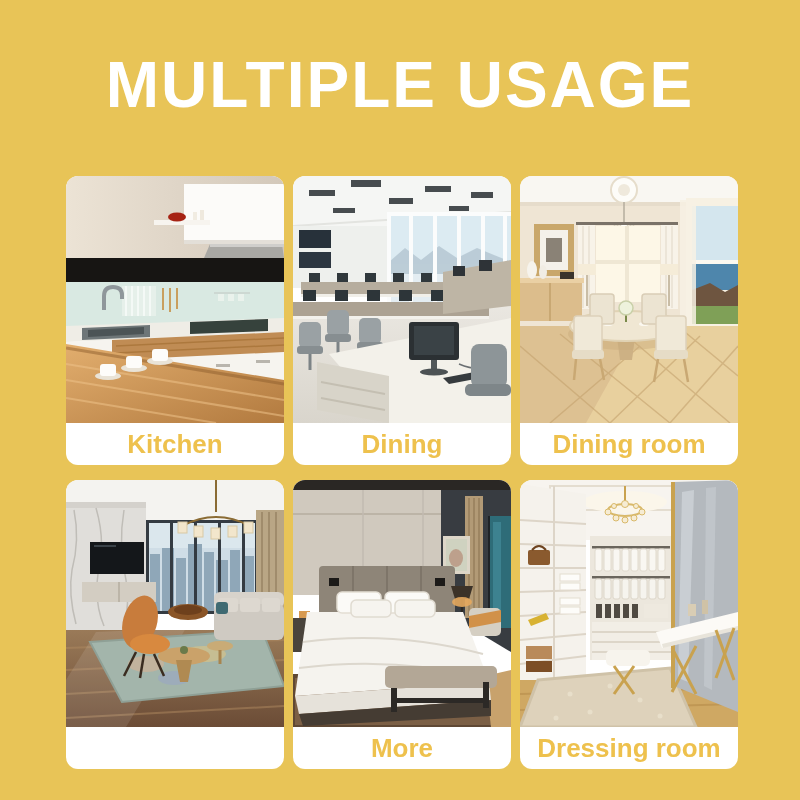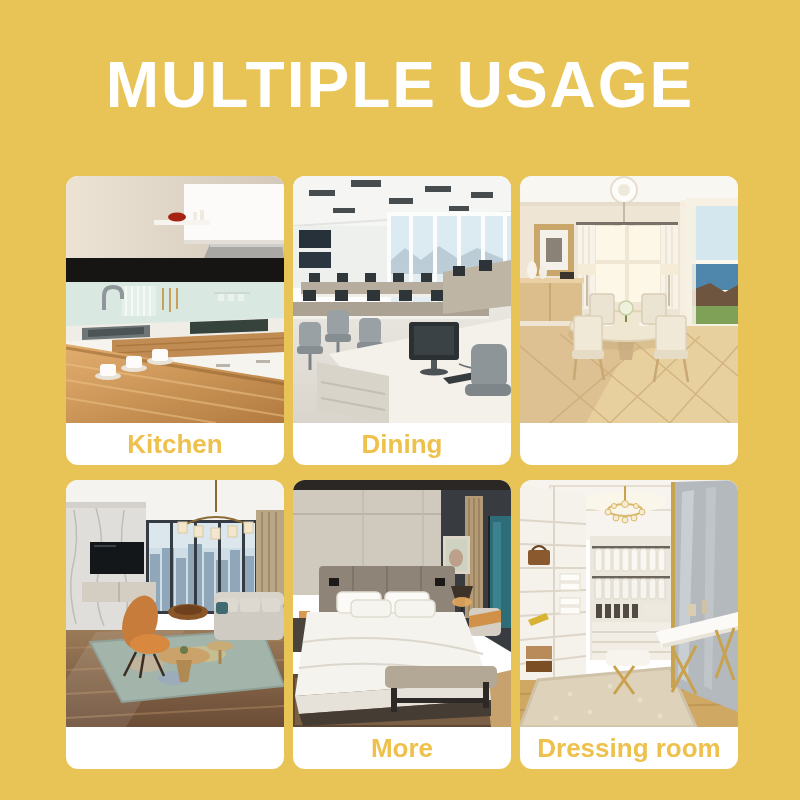--- a/index.html
+++ b/index.html
@@ -289,20 +289,21 @@
           <rect x="52" y="174" width="32" height="9" rx="3" fill="#e6dcc6"></rect>
           <rect x="134" y="174" width="34" height="9" rx="3" fill="#e6dcc6"></rect>
           <g stroke="#c9a873" stroke-width="2.5">
             <line x1="56" y1="183" x2="54" y2="204"></line>
               <line x1="80" y1="183" x2="84" y2="204"></line>
             <line x1="138" y1="183" x2="134" y2="206"></line>
               <line x1="164" y1="183" x2="168" y2="206"></line>
           </g>
         </svg>
       </div>
+      <div class="card-label">Dining room</div>
     </div>
 
     <div class="card">
       <div class="photo">
         <svg viewBox="0 0 218 247">
           <defs>
             <linearGradient id="lfloor" x1="0" y1="0" x2="0" y2="1">
               <stop offset="0" stop-color="#9a7a58"></stop>
                 <stop offset="1" stop-color="#6b4c36"></stop>
             </linearGradient>

